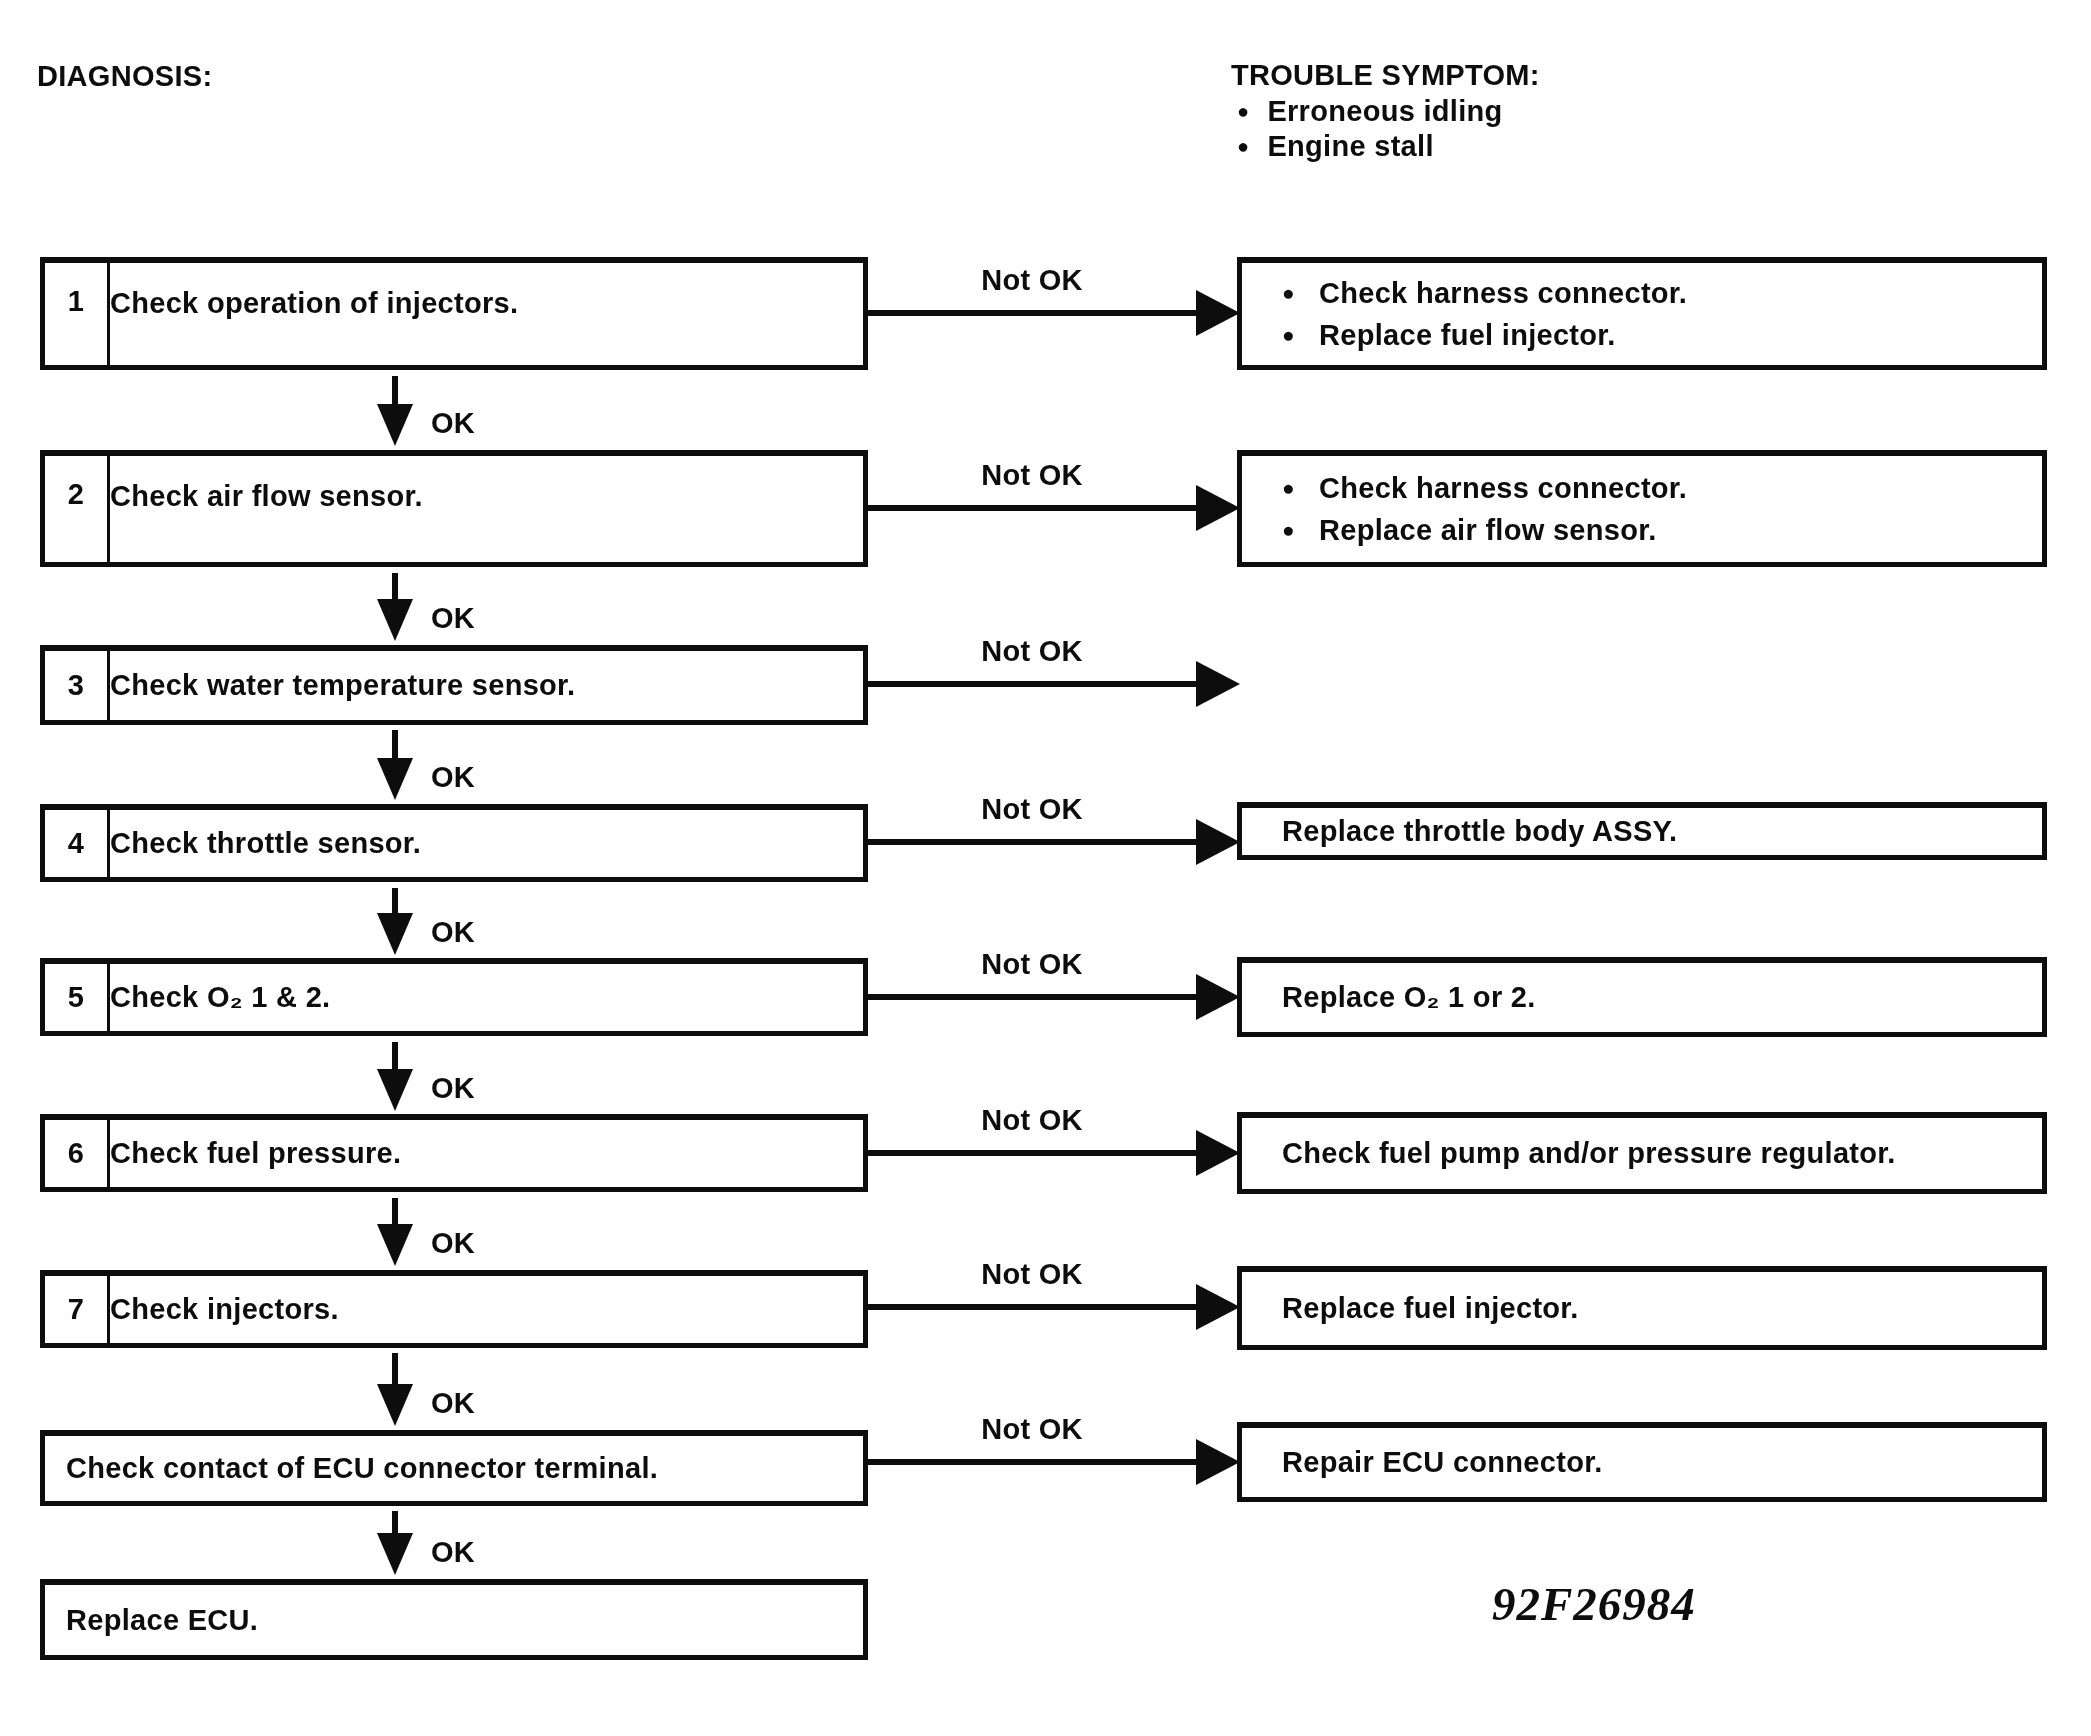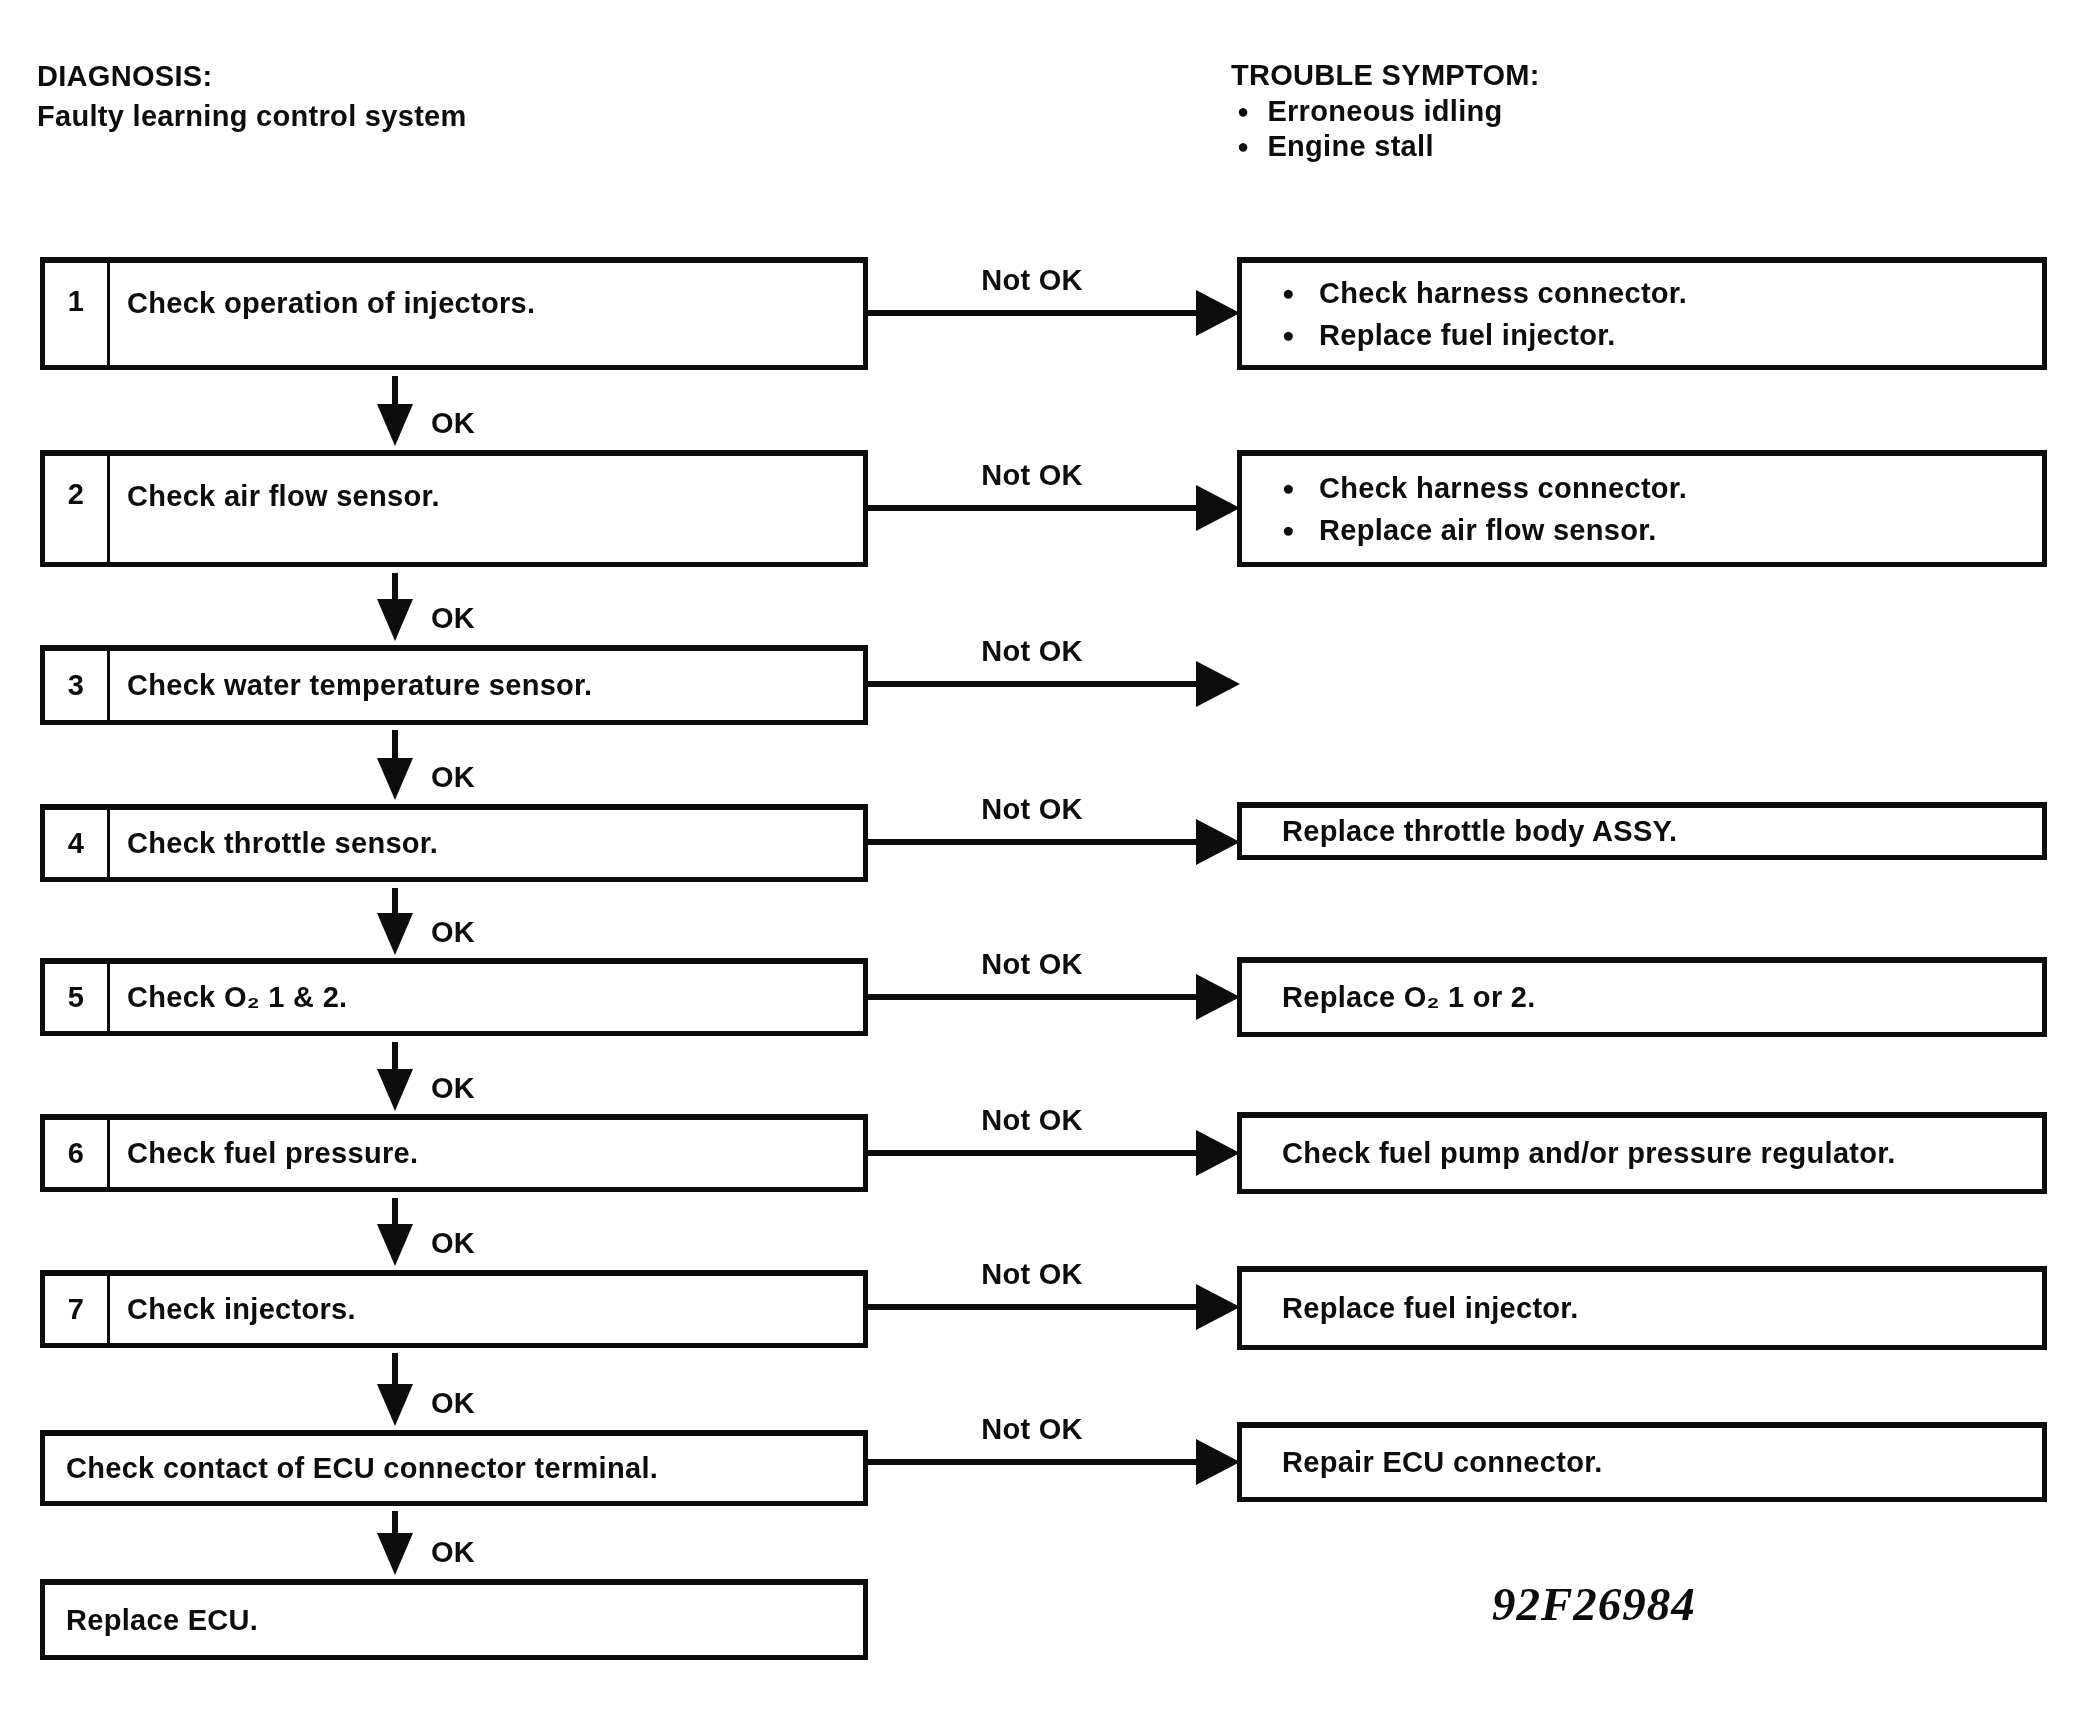--- a/index.html
+++ b/index.html
@@ -18,21 +18,21 @@
     position:absolute;left:40px;width:828px;box-sizing:border-box;
     border:5px solid #0d0d0d;border-top-width:6px;background:#fff;
     display:flex;align-items:center;
   }
   .lbox.tall{align-items:flex-start;}
   .lbox-num{
     align-self:stretch;width:62px;flex:0 0 62px;border-right:3px solid #0d0d0d;
     display:flex;justify-content:center;align-items:center;
   }
   .lbox.tall .lbox-num{align-items:flex-start;padding-top:22px;}
-  .lbox-label{padding-left:17px;white-space:nowrap;}
+  .lbox-label{white-space:nowrap;}
   .lbox.tall .lbox-label{padding-top:24px;}
   .lbox.nonum .lbox-label{padding-left:21px;}
   
   .rbox{
     position:absolute;left:1237px;width:810px;box-sizing:border-box;
     border:5px solid #0d0d0d;border-top-width:6px;background:#fff;
     display:flex;flex-direction:column;justify-content:center;
     padding-left:40px;gap:9px;
   }
   .rbox-line{display:flex;align-items:center;white-space:nowrap;}
@@ -62,21 +62,20 @@
     font-style:italic;font-weight:700;font-size:47px;letter-spacing:1px;
   }
 </style>
 </head>
 <body>
 
 <div id="page">
 
   <div class="hdr" style="left:37px;top:56px;">
     <div>DIAGNOSIS:</div>
-    <div>Faulty learning control system</div>
   </div>
   <div class="hdr" style="left:1231px;top:56px;line-height:38px;">
     <div>TROUBLE SYMPTOM:</div>
     <div class="sym-line">
       <span class="bullet">●</span>
       <span>Erroneous idling</span>
     </div>
     <div class="sym-line">
       <span class="bullet">●</span>
       <span>Engine stall</span>

